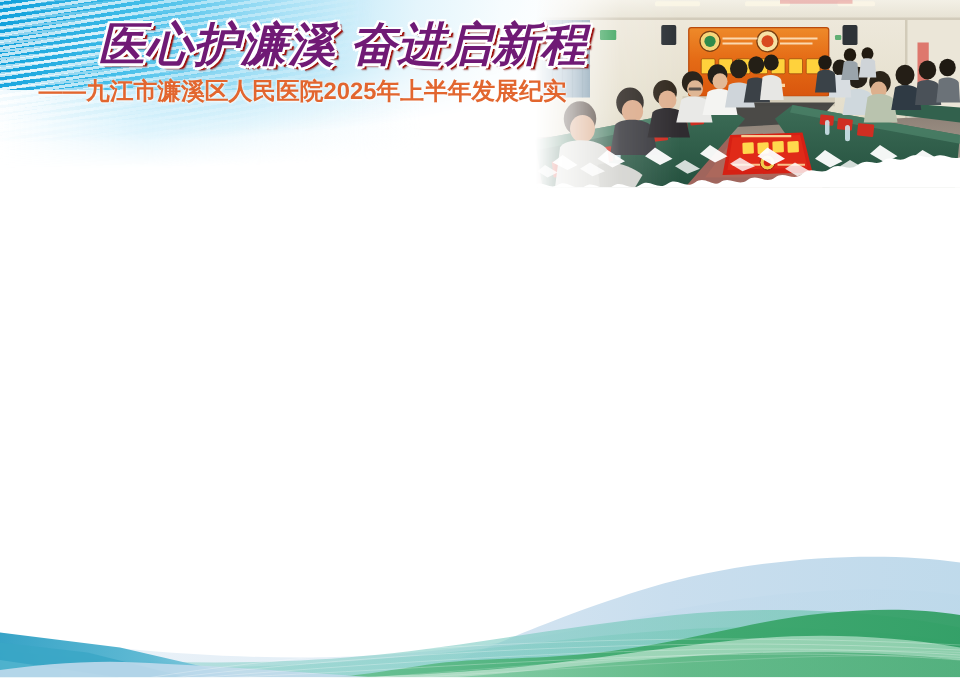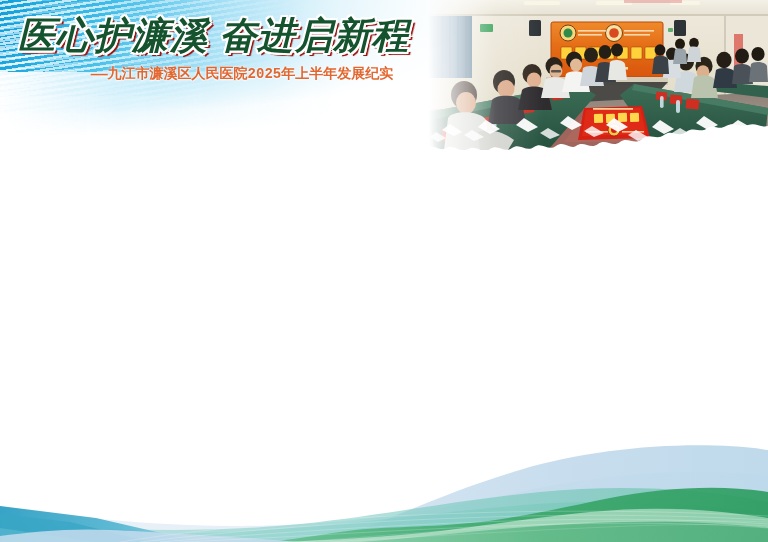--- a/index.html
+++ b/index.html
@@ -74,34 +74,34 @@
   .ragged{
     position:absolute;left:0;right:0;bottom:0;height:44px;pointer-events:none;
   }
 
   
   .title-block{position:absolute;left:0;top:14px;width:470px;z-index:6;}
   .main-title{
     font-family:"Liberation Sans","DejaVu Sans",sans-serif;
     font-size:37px;line-height:44px;font-weight:bold;font-style:italic;
     letter-spacing:1px;
-    color:#14532d;
-    text-align:left;
+    color:#701a75;
+    text-align:right;
     padding-left:18px;
     -webkit-text-stroke:0px;
     text-shadow:
       2px 0 0 #fff, -2px 0 0 #fff, 0 2px 0 #fff, 0 -2px 0 #fff,
       1.6px 1.6px 0 #fff, -1.6px 1.6px 0 #fff, 1.6px -1.6px 0 #fff, -1.6px -1.6px 0 #fff,
       3px 2.5px 0 #9d1410, 3.6px 3.2px 1px rgba(120,12,8,.45);
     white-space:nowrap;
   }
   .sub-title{
     margin-top:5px;
-    font-family:Liberation Mono, monospace;
-    font-size:14px;line-height:22px;font-weight:bold;
+    font-family:Liberation Sans, sans-serif;
+    font-size:19px;line-height:22px;font-weight:bold;
     color:#e2662f;
     text-align:center;padding-left:14px;white-space:nowrap;
     text-shadow:0 0 2px rgba(255,255,255,.95),0 1px 2px rgba(255,255,255,.9);
   }
 
   
   .body-area{position:absolute;left:0;top:160px;width:768px;height:300px;background:#fff;}
 
   
   .wave-foot{position:absolute;left:0;bottom:0;width:768px;height:120px;overflow:hidden;}

